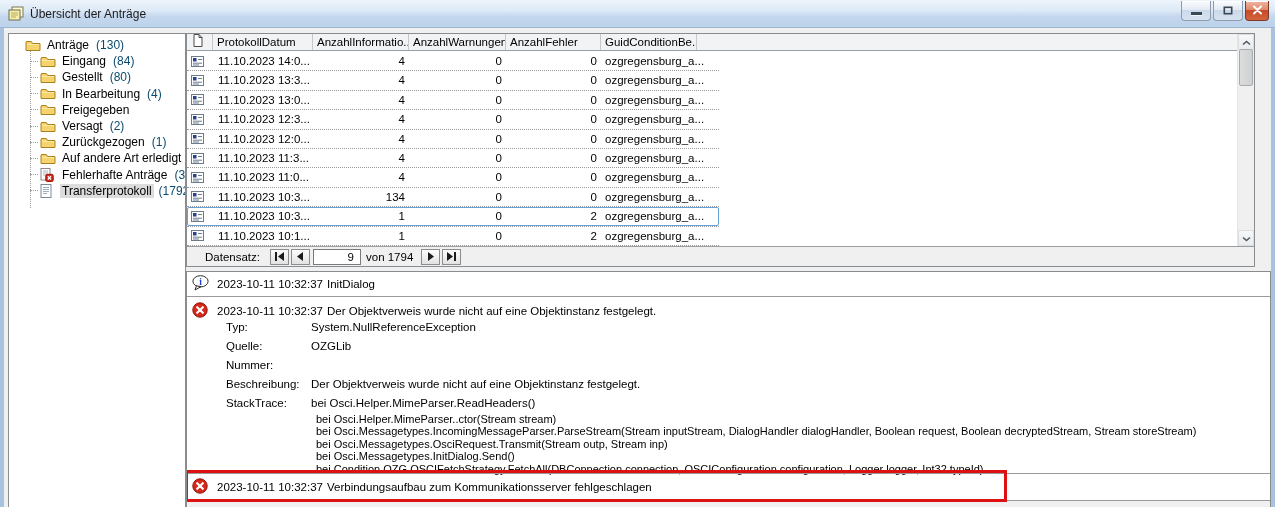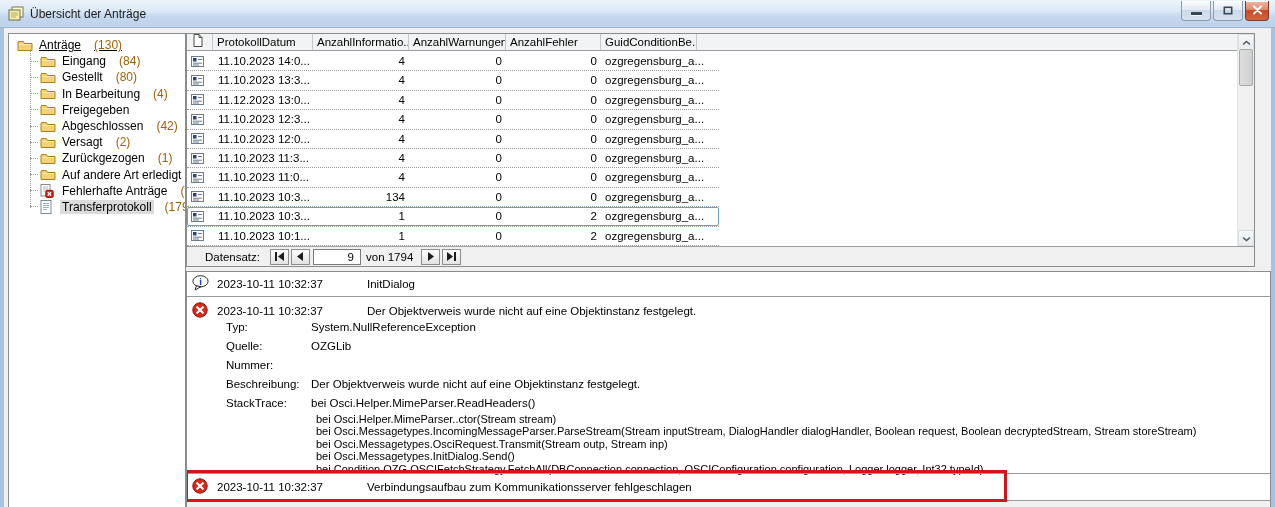--- a/index.html
+++ b/index.html
@@ -36,27 +36,27 @@
   
   #content { position:absolute; left:4px; right:4px; top:28px; bottom:0; background:#f0f0f0; }
   
   #tree-panel {
     position:absolute; left:4px; top:5px; width:178px; bottom:-2px;
     background:#fff; border:1px solid #8a8d90; overflow:hidden;
   }
   #tree-body { position:relative; padding-top:3px; font-size:12px; }
   .guide-v { position:absolute; left:21px; top:17px; height:157px; width:0; border-left:1px dotted #9a9a9a; }
   .tree-item { height:16.2px; display:flex; align-items:center; white-space:nowrap; position:relative; }
-  .tree-item.root { padding-left:8px;text-decoration:underline; }
+  .tree-item.root { padding-left:16px; }
   .tree-item.child { padding-left:21px; }
   .stub { width:8px; height:1px; border-top:1px dotted #9a9a9a; margin-right:2px; flex:none; }
   .ticon { width:16px; height:14px; margin-right:4px; flex:none; display:flex; align-items:center; }
   .tlabel { padding:0 2px; }
   .tlabel.sel { background:#dcdcdc;text-align:right; }
-  .tcount { color:#a16207; margin-left:11px; }
+  .tcount { color:#0c4a6e; margin-left:5px; }
   
   #grid-panel {
     position:absolute; left:182px; top:5px; right:16px; height:234px;
     background:#fff; border:1px solid #8a8d90;
   }
   .grid-header {
     position:absolute; left:0; top:0; right:17px; height:17px;
     background:#f2f3f4; border-bottom:1px solid #9a9da1; display:flex;
   }
   .hcell {
@@ -99,21 +99,21 @@
     font-family:"Liberation Sans","DejaVu Sans",sans-serif;
   }
   .nav-of { margin:0 8px 0 4px; }
   
   #log-panel {
     position:absolute; left:182px; top:243px; right:0; bottom:-2px;
     background:#fff; border:1px solid #8a8d90; overflow:hidden;
   }
   .log-sep { position:absolute; left:0; right:0; height:1px; background:#9a9a9a; }
   .log-icon { position:absolute; left:5px; width:17px; height:16px; }
-  .log-ts-line { position:absolute; left:30px; display:flex; line-height:14px; white-space:nowrap;gap:40px; }
+  .log-ts-line { position:absolute; left:30px; display:flex; line-height:14px; white-space:nowrap; }
   .log-ts { width:110px; flex:none; }
   .error-fields { position:absolute; left:39px; top:46px; }
   .efield { display:flex; height:19px; line-height:19px; white-space:nowrap; }
   .eflabel { width:85px; flex:none; }
   .stack-extra { position:absolute; left:129px; top:141px; font-size:11px; line-height:12.4px; white-space:nowrap; }
   .log-gray-bottom { position:absolute; left:0; right:0; top:229px; bottom:0; background:#f0f0f0; }
   .annotation-box {
     position:absolute; left:-2px; top:198px; width:822px; height:32px;
     border:3px solid #dd1111; z-index:5; pointer-events:none;
   }
@@ -211,31 +211,20 @@
           <span class="tlabel">Freigegeben</span>
         </div>
         <div class="tree-item child">
           <span class="stub"></span>
           <span class="ticon">
             <svg width="16" height="13" viewBox="0 0 16 13">
               <path d="M1 3 L1 11.5 L15 11.5 L15 4.5 L7.5 4.5 L6.3 2.5 L2 2.5 Z" fill="#f6d36f" stroke="#a8821f"></path>
               <path d="M2 5.5 H14" stroke="#fbe9a6" fill="none"></path>
             </svg>
           </span>
-          <span class="tlabel">Abgeschlossen</span>
-          <span class="tcount">(42)</span>
-        </div>
-        <div class="tree-item child">
-          <span class="stub"></span>
-          <span class="ticon">
-            <svg width="16" height="13" viewBox="0 0 16 13">
-              <path d="M1 3 L1 11.5 L15 11.5 L15 4.5 L7.5 4.5 L6.3 2.5 L2 2.5 Z" fill="#f6d36f" stroke="#a8821f"></path>
-              <path d="M2 5.5 H14" stroke="#fbe9a6" fill="none"></path>
-            </svg>
-          </span>
           <span class="tlabel">Versagt</span>
           <span class="tcount">(2)</span>
         </div>
         <div class="tree-item child">
           <span class="stub"></span>
           <span class="ticon">
             <svg width="16" height="13" viewBox="0 0 16 13">
               <path d="M1 3 L1 11.5 L15 11.5 L15 4.5 L7.5 4.5 L6.3 2.5 L2 2.5 Z" fill="#f6d36f" stroke="#a8821f"></path>
               <path d="M2 5.5 H14" stroke="#fbe9a6" fill="none"></path>
             </svg>
@@ -324,21 +313,21 @@
           <div class="cell guid" style="width: 118px;">ozgregensburg_a...</div>
         </div>
         <div class="grid-row">
           <div class="cell icon-col" style="width: 26px;">
             <svg width="13" height="13" viewBox="0 0 13 13">
               <rect x="0.5" y="1.5" width="12" height="10" fill="#fff" stroke="#6b7c8d"></rect>
               <rect x="2" y="3" width="3.5" height="3.5" fill="#27418c"></rect>
               <path d="M7 4.5h4M2 8.2h9M2 10h6" stroke="#6b7c8d" fill="none"></path>
             </svg>
           </div>
-          <div class="cell txt" style="width: 100px;">11.12.2023 13:0...</div>
+          <div class="cell txt" style="width: 100px;">11.10.2023 13:0...</div>
           <div class="cell num" style="width: 96px;">4</div>
           <div class="cell num" style="width: 97px;">0</div>
           <div class="cell num" style="width: 95px;">0</div>
           <div class="cell guid" style="width: 118px;">ozgregensburg_a...</div>
         </div>
         <div class="grid-row">
           <div class="cell icon-col" style="width: 26px;">
             <svg width="13" height="13" viewBox="0 0 13 13">
               <rect x="0.5" y="1.5" width="12" height="10" fill="#fff" stroke="#6b7c8d"></rect>
               <rect x="2" y="3" width="3.5" height="3.5" fill="#27418c"></rect>

